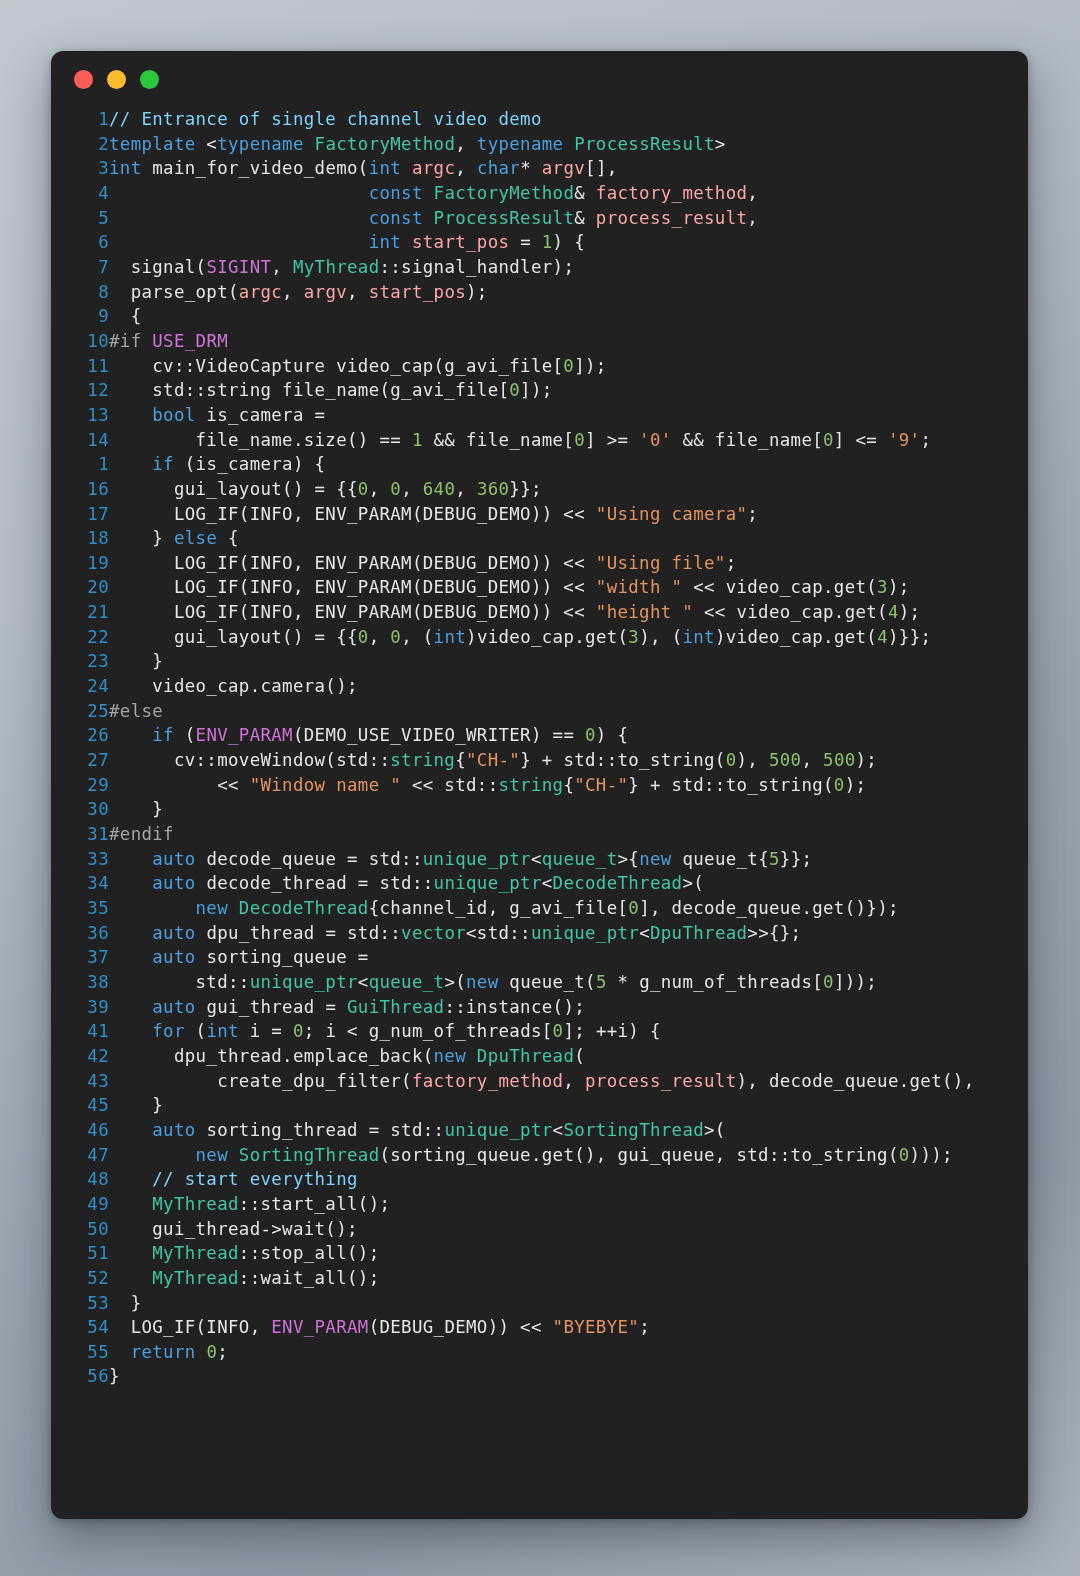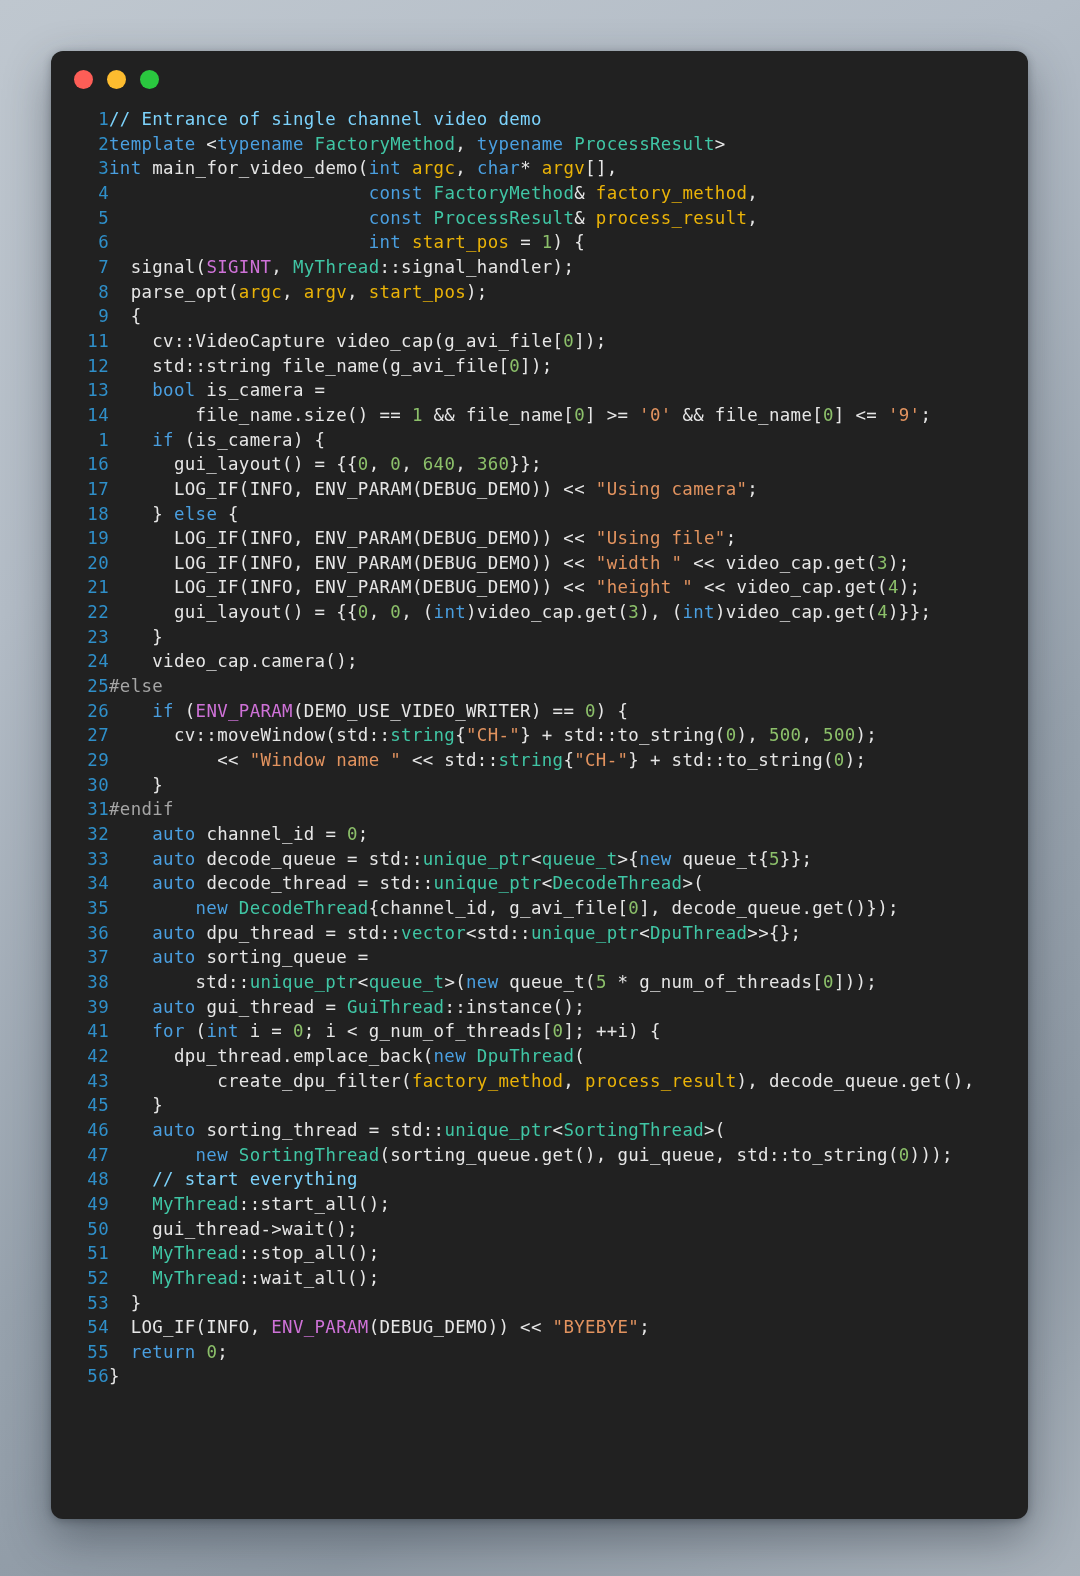--- a/index.html
+++ b/index.html
@@ -77,21 +77,21 @@
   }
 
   
   .cm  { color: #7dd3fc; text-align: right; }            
   .kw  { color: #4a9fe0; margin-top: 43px; }            
   .ty  { color: #40c6a5; }            
   .mac { color: #cf72d8; }            
   .pp  { color: #a5a5a5; }            
   .str { color: #e2935f; }            
   .num { color: #8cc06a; }            
-  .pm  { color: #eab308; text-align: center; }            
+  .pm  { color: #fca5a5; text-align: center; }            
   .pl  { color: #e6e6e6; }            
 </style>
 </head>
 <body>
 
 <div class="window">
 
   <div class="titlebar">
     <span class="dot red"></span>
     <span class="dot yellow"></span>
@@ -131,20 +131,24 @@
           </tr>
           <tr>
             <td class="ln">8</td>
             <td class="src"><span class="pl">  parse_opt(</span><span class="pm">argc</span><span class="pl">, </span><span class="pm">argv</span><span class="pl">, </span><span class="pm">start_pos</span><span class="pl">);</span></td>
           </tr>
           <tr>
             <td class="ln">9</td>
             <td class="src"><span class="pl">  {</span></td>
           </tr>
           <tr>
+            <td class="ln">10</td>
+            <td class="src"><span class="pp">#if</span><span class="pl"> </span><span class="mac">USE_DRM</span></td>
+          </tr>
+          <tr>
             <td class="ln">11</td>
             <td class="src"><span class="pl">    cv::VideoCapture video_cap(g_avi_file[</span><span class="num">0</span><span class="pl">]);</span></td>
           </tr>
           <tr>
             <td class="ln">12</td>
             <td class="src"><span class="pl">    std::string file_name(g_avi_file[</span><span class="num">0</span><span class="pl">]);</span></td>
           </tr>
           <tr>
             <td class="ln">13</td>
             <td class="src"><span class="kw">    bool</span><span class="pl"> is_camera =</span></td>
@@ -209,24 +213,20 @@
             <td class="ln">29</td>
             <td class="src"><span class="pl">          &lt;&lt; </span><span class="str">"Window name "</span><span class="pl"> &lt;&lt; std::</span><span class="ty">string</span><span class="pl">{</span><span class="str">"CH-"</span><span class="pl">} + std::to_string(</span><span class="num">0</span><span class="pl">);</span></td>
           </tr>
           <tr>
             <td class="ln">30</td>
             <td class="src"><span class="pl">    }</span></td>
           </tr>
           <tr>
             <td class="ln">31</td>
             <td class="src"><span class="pp">#endif</span></td>
-          </tr>
-          <tr>
-            <td class="ln">32</td>
-            <td class="src"><span class="pl">    </span><span class="kw">auto</span><span class="pl"> channel_id = </span><span class="num">0</span><span class="pl">;</span></td>
           </tr>
           <tr>
             <td class="ln">33</td>
             <td class="src"><span class="pl">    </span><span class="kw">auto</span><span class="pl"> decode_queue = std::</span><span class="ty">unique_ptr</span><span class="pl">&lt;</span><span class="ty">queue_t</span><span class="pl">&gt;{</span><span class="kw">new</span><span class="pl"> queue_t{</span><span class="num">5</span><span class="pl">}};</span></td>
           </tr>
           <tr>
             <td class="ln">34</td>
             <td class="src"><span class="pl">    </span><span class="kw">auto</span><span class="pl"> decode_thread = std::</span><span class="ty">unique_ptr</span><span class="pl">&lt;</span><span class="ty">DecodeThread</span><span class="pl">&gt;(</span></td>
           </tr>
           <tr>

